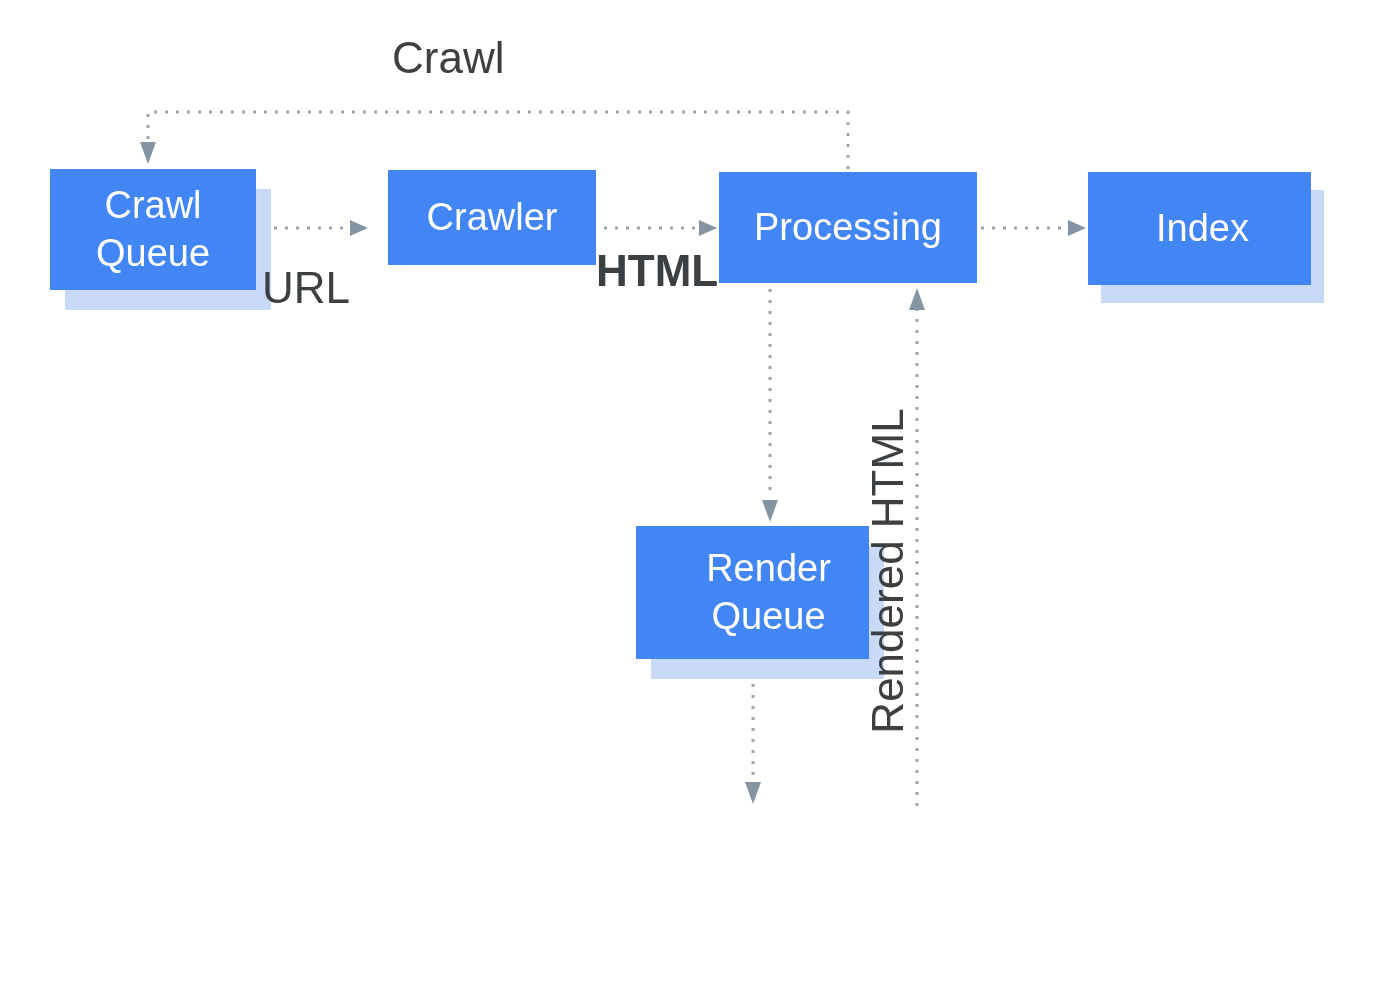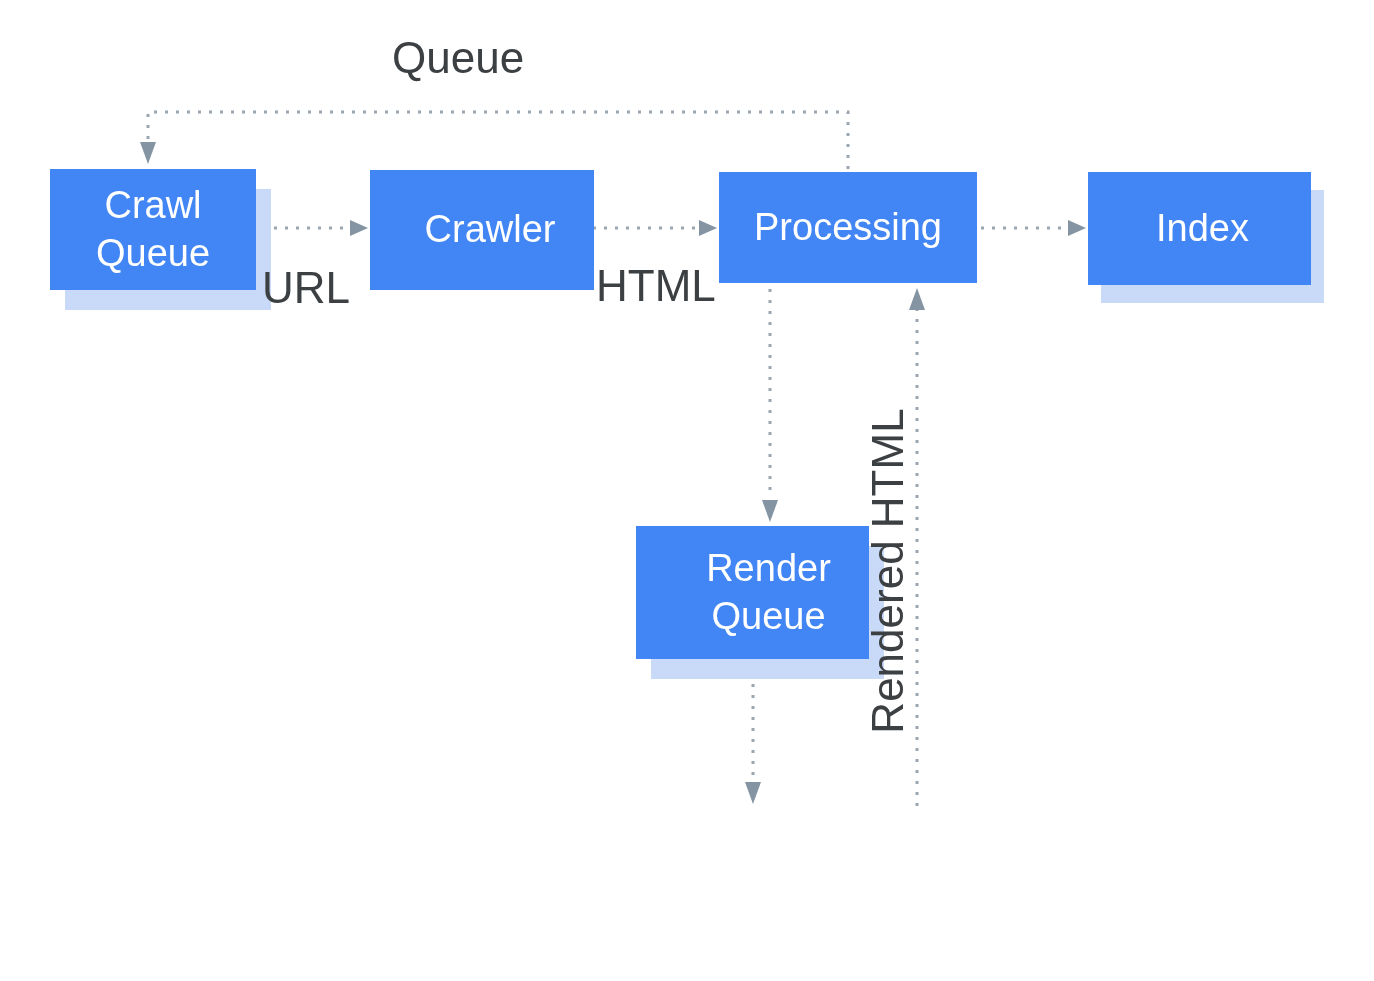--- a/index.html
+++ b/index.html
@@ -39,35 +39,35 @@
     align-items: center;
     justify-content: center;
     text-align: center;
     font-size: 38px;
     line-height: 1.26;
   }
   .node .node-label {
     padding: 0 10px;
   }
   #node-crawl-queue  { left:  50px; top: 169px; width: 206px; height: 121px; box-shadow: 15px 20px 0 #C9DAF8; }
-  #node-crawler      { left: 370px; top: 170px; width: 208px; height: 120px; padding-left: 16px; }
+  #node-crawler      { left: 388px; top: 170px; width: 208px; height: 95px; }
   #node-processing   { left: 719px; top: 172px; width: 258px; height: 111px; }
   #node-index        { left:1088px; top: 172px; width: 217px; height: 113px; box-shadow: 13px 18px 0 #C9DAF8; padding-left: 6px; }
   #node-render-queue { left: 636px; top: 526px; width: 201px; height: 133px; box-shadow: 15px 20px 0 #C9DAF8; padding-left: 32px; }
   #node-renderer     { left: 727px; top: 808px; width: 237px; height: 124px; }
   .edge-label {
     position: absolute;
     color: #3C4043;
     font-size: 44px;
     line-height: 1;
     white-space: nowrap;
   }
   #label-urls { left: 392px; top: 36px; }
   #label-url  { left: 262px; top: 266px; }
-  #label-html { left: 596px; top: 264px; }
+  #label-html { left: 596px; top: 249px; font-weight: bold; }
   #label-rendered-html {
     left: 888px;
     top: 571px;
     transform: translate(-50%, -50%) rotate(-90deg);
   }
 </style>
 </head>
 <body>
 
 <div class="canvas">
@@ -110,18 +110,18 @@
 
   <div class="node" id="node-index">
     <span class="node-label">Index</span>
   </div>
 
   <div class="node" id="node-render-queue">
     <span class="node-label">Render Queue</span>
   </div>
 
 
-  <div class="edge-label" id="label-urls">Queue</div>
+  <div class="edge-label" id="label-urls">Crawl</div>
   <div class="edge-label" id="label-url">URL</div>
   <div class="edge-label" id="label-html">HTML</div>
   <div class="edge-label" id="label-rendered-html">Rendered HTML</div>
 
 </div>
 
 </body></html>

